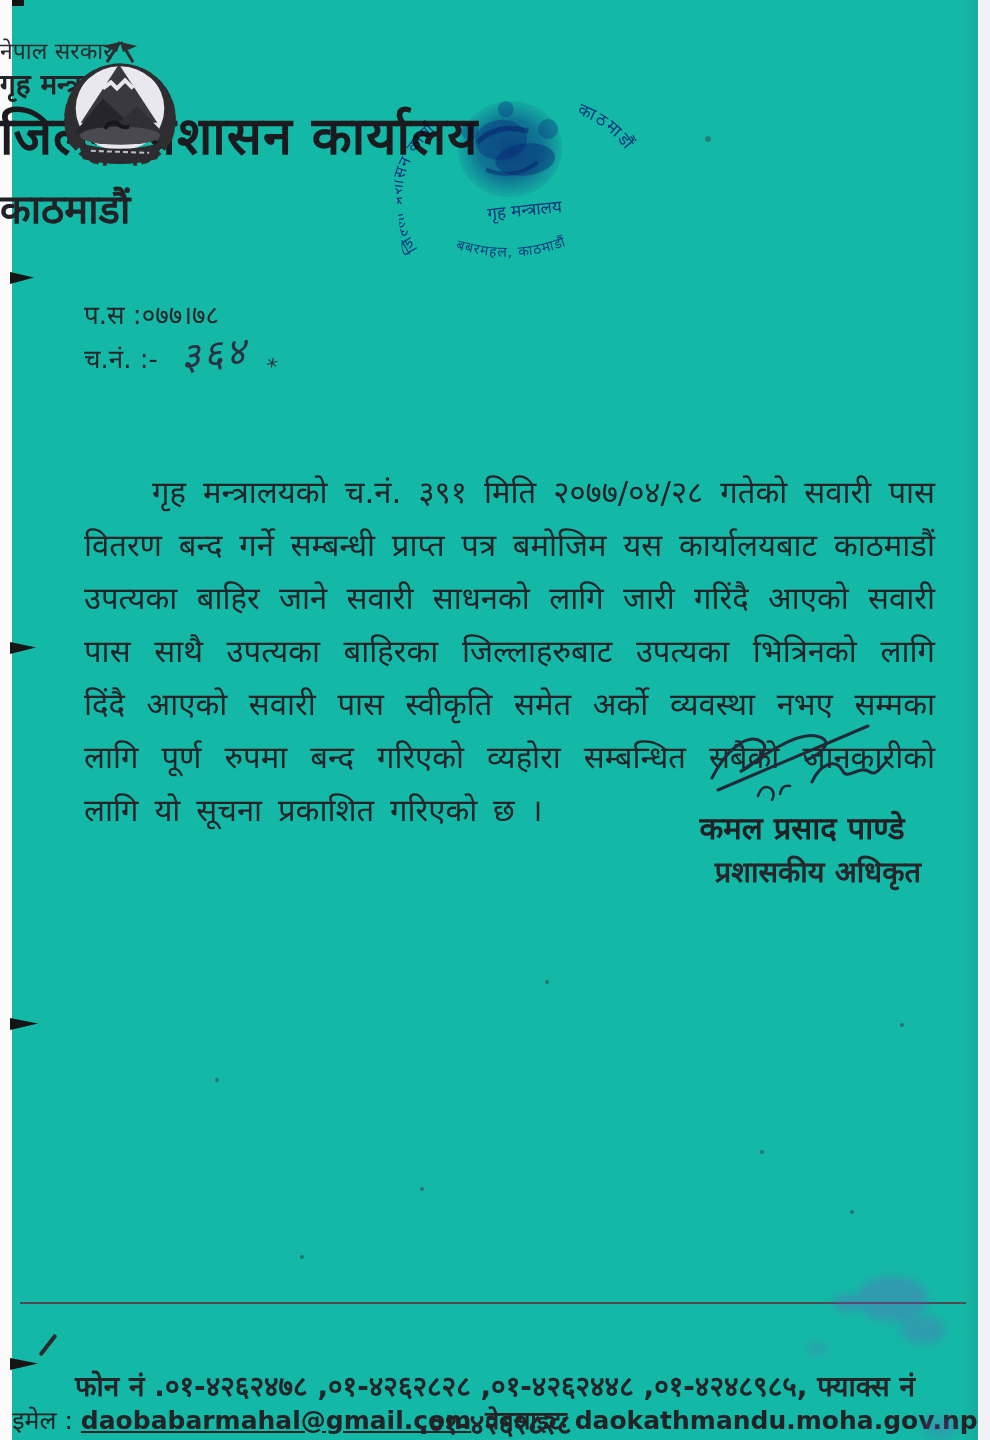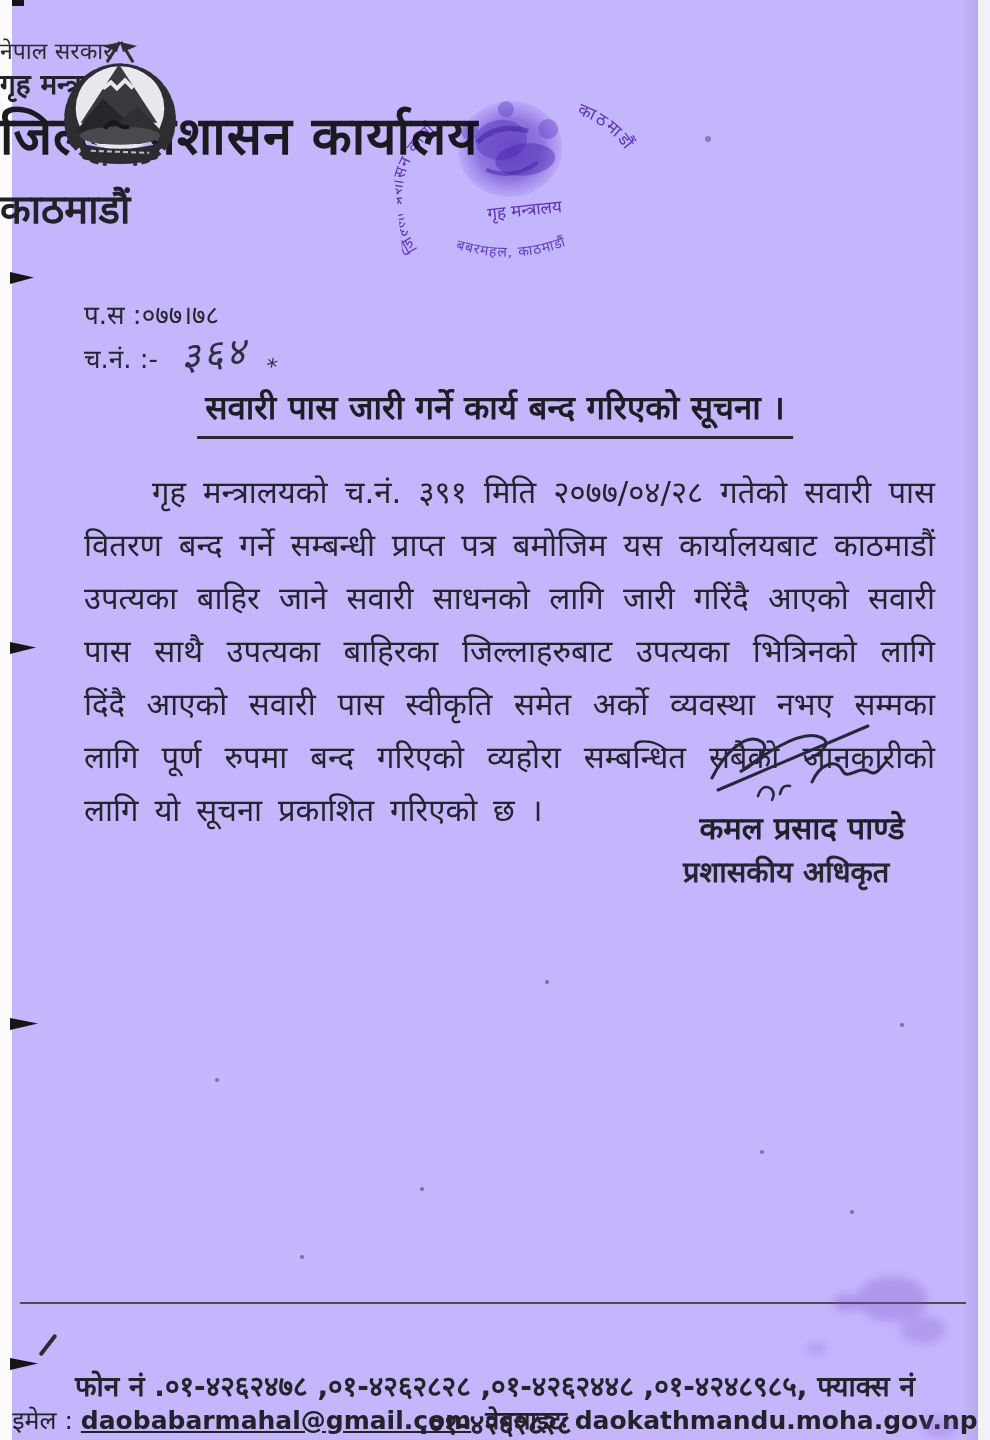--- a/index.html
+++ b/index.html
@@ -1,19 +1,19 @@
 <!DOCTYPE html>
 <html><head>
 <meta charset="utf-8">
 <style>
   html,body{margin:0;padding:0;background:#cfcfd4;}
   .page{
     position:relative;
     width:990px;height:1440px;
-    background:#c4b5fd;
+    background:#14b8a6;
     overflow:hidden;
     font-family:"DejaVu Sans", sans-serif;
     color:#26262b;
   }
   
   .edge-left{position:absolute;left:0;top:0;width:12px;height:1440px;background:#fbfbfc;}
   .edge-right-shade{position:absolute;right:12px;top:0;width:16px;height:1440px;
     background:linear-gradient(to right,rgba(0,0,0,0),rgba(60,60,80,0.10));}
   .edge-right{position:absolute;right:0;top:0;width:12px;height:1440px;background:#f2f2f5;}
   .corner-mark{position:absolute;left:12px;top:0;width:12px;height:6px;background:#141414;}
@@ -43,21 +43,21 @@
 
   
   .body-text{position:absolute;left:84px;top:466px;width:851px;
     font-size:31px;line-height:53px;text-align:justify;text-indent:68px;
     word-spacing:6px;color:#242429;}
 
   
   .sig-svg{position:absolute;left:700px;top:716px;width:195px;height:98px;}
   .sig-name{position:absolute;left:683px;top:806px;width:238px;text-align:center;
     font-size:31px;font-weight:bold;color:#202025;}
-  .sig-role{position:absolute;left:683px;top:851px;width:238px;text-align:left;
+  .sig-role{position:absolute;left:683px;top:851px;width:238px;text-align:right;
     font-size:29px;font-weight:bold;color:#26262b;}
 
   
   .foot-rule{position:absolute;left:20px;top:1302px;width:946px;height:2px;background:#4b4b50;}
   .foot-addr{position:absolute;left:0;top:1328px;width:100%;text-align:center;font-size:26px;color:#2a2a2f;}
   .foot-phones{position:absolute;left:0;top:1366px;width:100%;text-align:center;font-size:28px;font-weight:bold;color:#252529;}
   .foot-contact{position:absolute;left:0;top:1402px;width:100%;text-align:center;font-size:25px;color:#232327;}
   .foot-contact .email{font-weight:bold;text-decoration:underline;color:#232327;cursor:pointer;}
   .foot-contact .weblabel{font-weight:bold;margin-left:6px;}
   .foot-contact .website{font-weight:bold;}
@@ -152,21 +152,20 @@
     <text font-size="14" fill="#5a2ab3" opacity="0.85" letter-spacing="1">
       <textPath href="#arcB" startOffset="8">बबरमहल, काठमाडौं</textPath>
     </text>
   </svg>
 
   <div class="ref-no">प.स :०७७।७८</div>
   <div class="dispatch">च.नं. :-</div>
   <div class="dispatch-num">३६४</div>
   <div class="hand-mark">*</div>
 
-  <div class="notice-title">सवारी पास जारी गर्ने कार्य बन्द गरिएको सूचना ।</div>
 
   <div class="body-text">गृह मन्त्रालयको च.नं. ३९१ मिति २०७७/०४/२८ गतेको सवारी पास वितरण बन्द गर्ने सम्बन्धी प्राप्त पत्र बमोजिम यस कार्यालयबाट काठमाडौं उपत्यका बाहिर जाने सवारी साधनको लागि जारी गरिंदै आएको सवारी पास साथै उपत्यका बाहिरका जिल्लाहरुबाट उपत्यका भित्रिनको लागि दिंदै आएको सवारी पास स्वीकृति समेत अर्को व्यवस्था नभए सम्मका लागि पूर्ण रुपमा बन्द गरिएको व्यहोरा सम्बन्धित सबैको जानकारीको लागि यो सूचना प्रकाशित गरिएको छ ।</div>
 
   <svg class="sig-svg" viewBox="0 0 195 98">
     <path d="M12,62 C26,34 48,16 62,26 C72,34 52,50 40,56 C62,40 96,16 116,20 C136,24 122,38 106,44" fill="none" stroke="#222a38" stroke-width="3" stroke-linecap="round"></path>
     <path d="M18,74 L168,10" fill="none" stroke="#222a38" stroke-width="3" stroke-linecap="round"></path>
     <path d="M58,80 q4,-12 12,-8 q6,4 2,12 M80,78 q2,-10 10,-8" fill="none" stroke="#222a38" stroke-width="2.5" stroke-linecap="round"></path>
     <path d="M112,66 C120,48 136,42 142,54 C148,66 158,48 170,56 C176,60 180,52 186,46" fill="none" stroke="#222a38" stroke-width="3" stroke-linecap="round"></path>
   </svg>
   <div class="sig-name">कमल प्रसाद पाण्डे</div>

